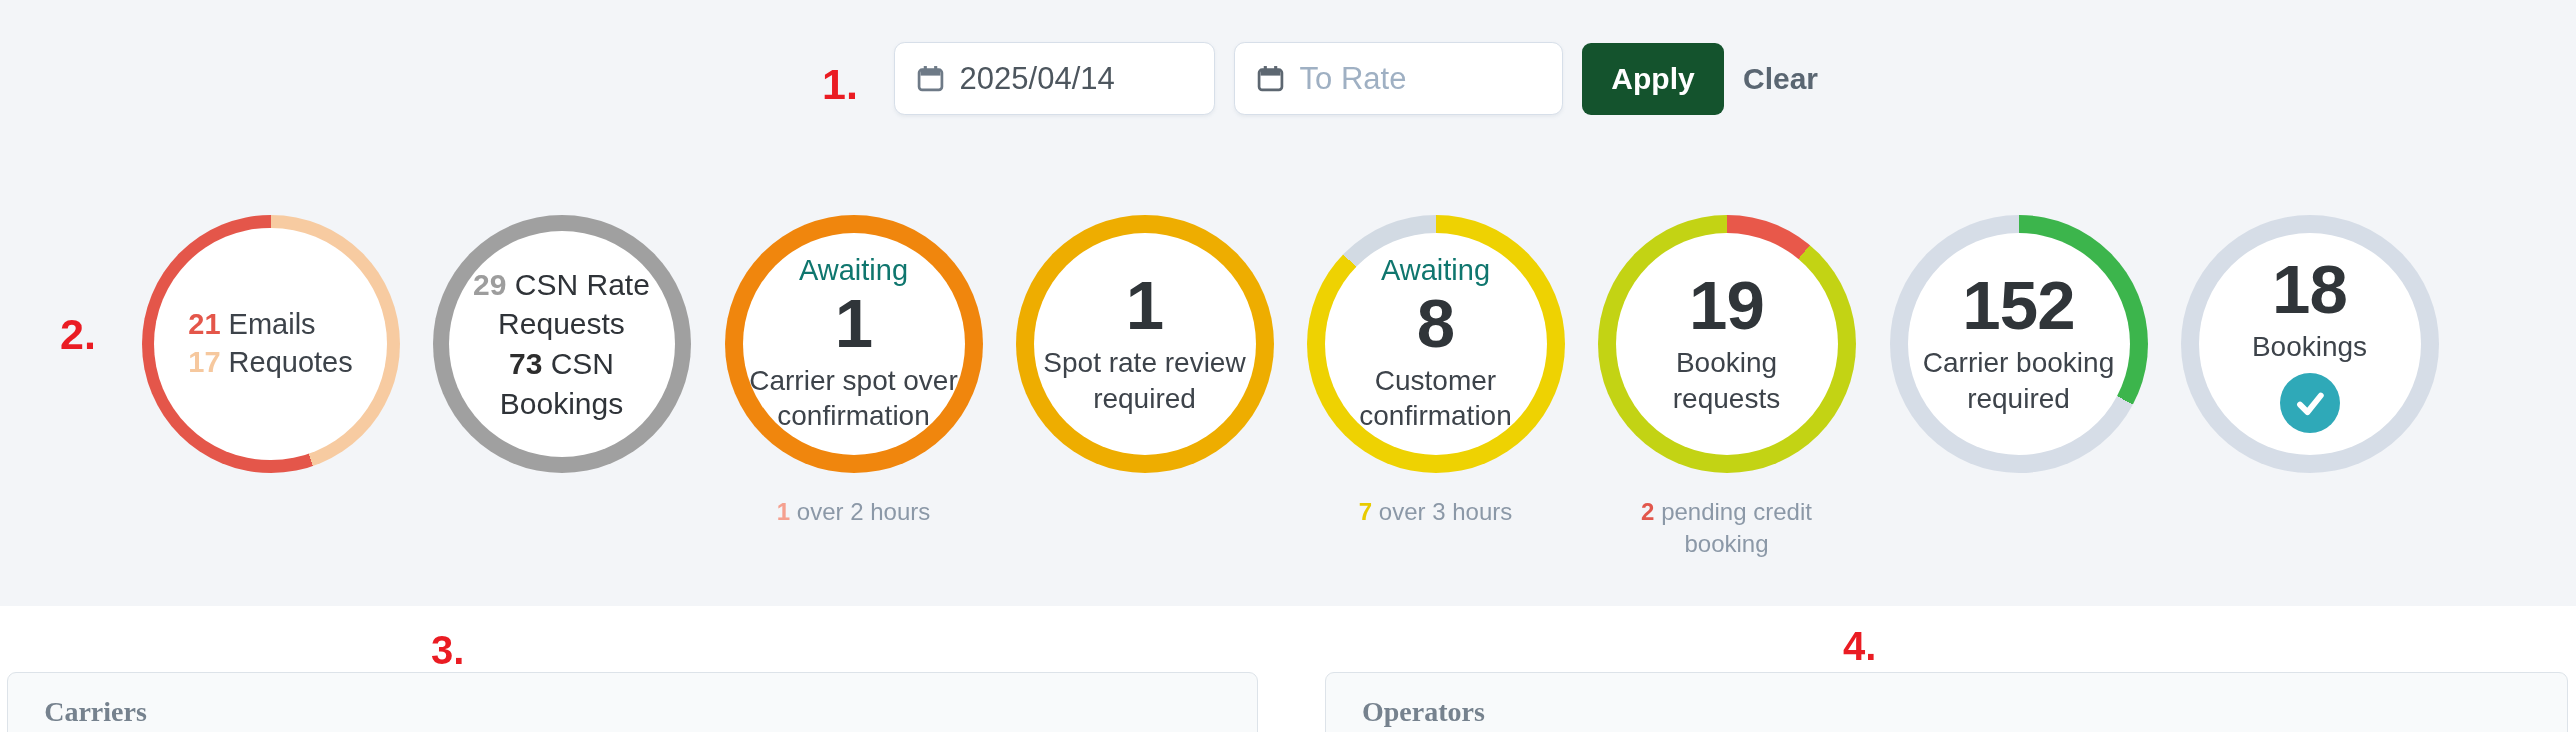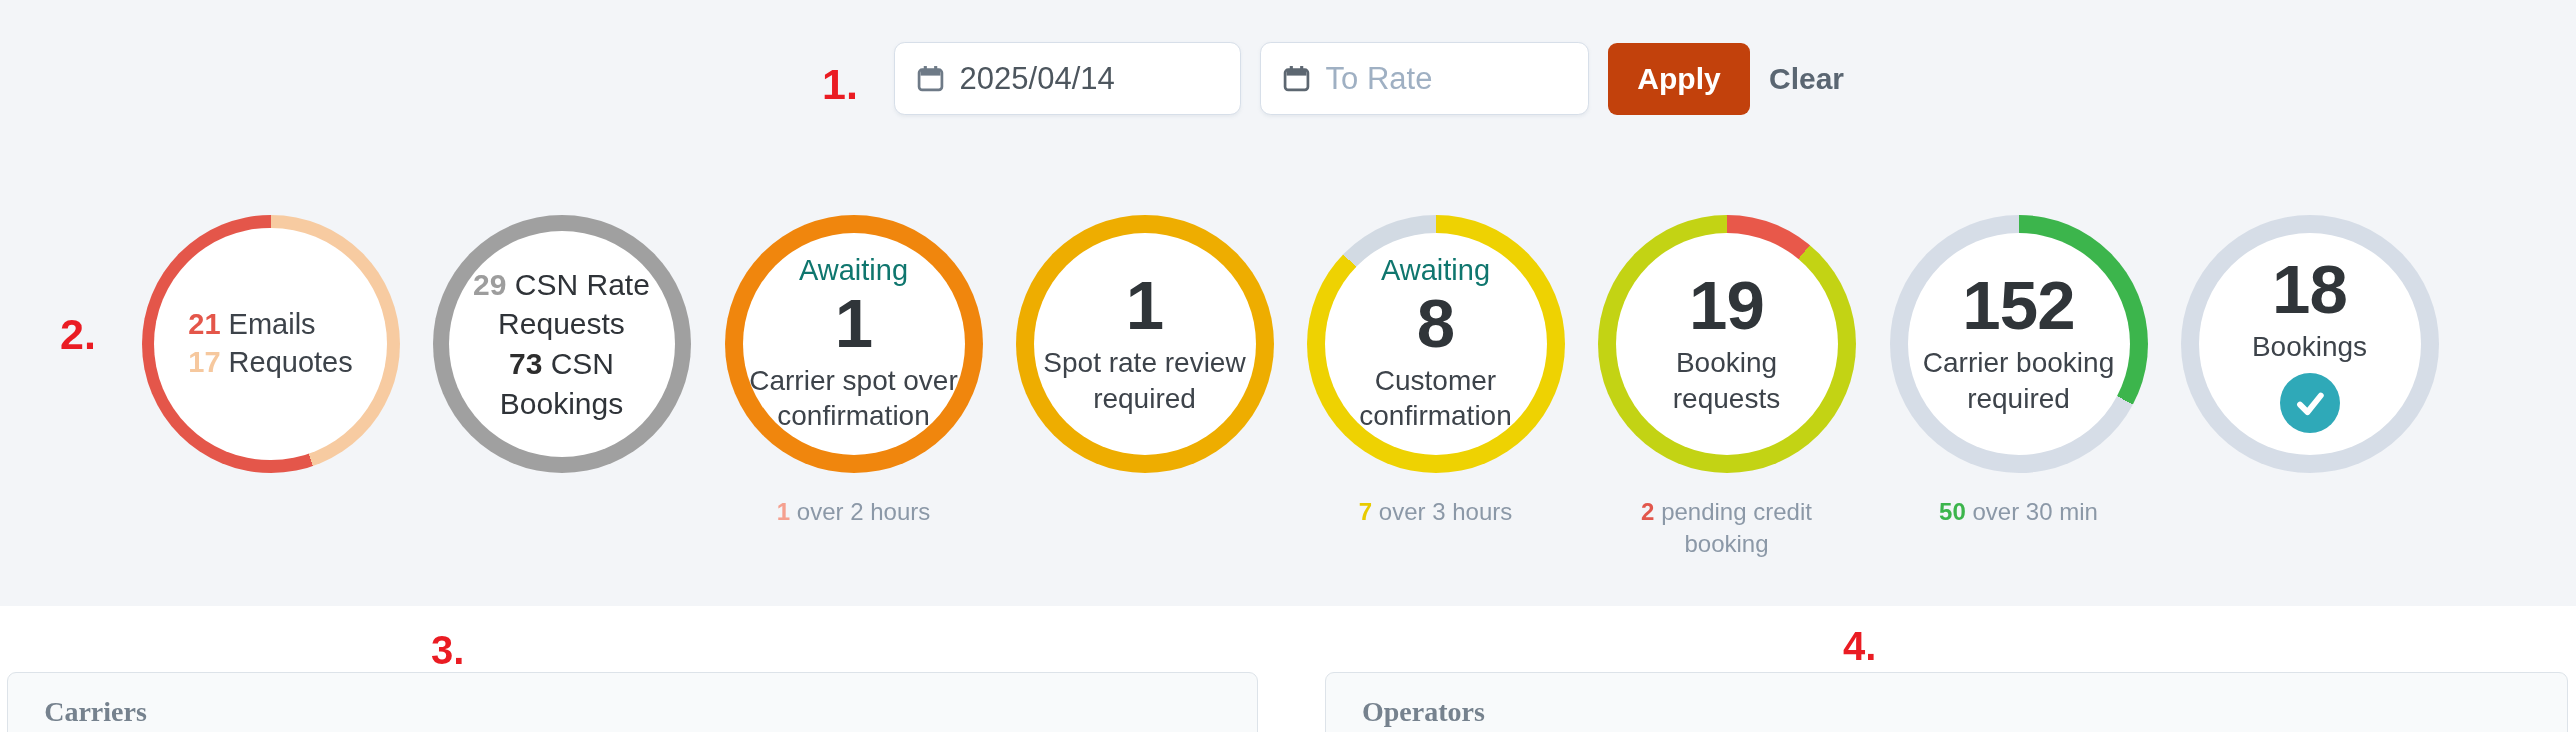--- a/index.html
+++ b/index.html
@@ -2,29 +2,29 @@
 <html style="font-size:14.4px"><head>
 <meta charset="utf-8">
 <style>
   html,body{margin:0;padding:0;}
   body{font-family:"Liberation Sans", sans-serif; -webkit-font-smoothing:antialiased;}
   .page{position:relative;width:2576px;height:732px;background:#ffffff;overflow:hidden;}
   .top-section{position:absolute;left:0;top:0;width:2576px;height:606px;background:#f3f5f8;}
 
   
   .filter-bar{position:absolute;left:894px;top:42px;display:flex;align-items:center;gap:19px;}
-  .date-input{display:flex;align-items:center;gap:16px;width:347px;height:73px;background:#ffffff;
+  .date-input{display:flex;align-items:center;gap:16px;width:321px;height:73px;background:#ffffff;
     border:1.8px solid #d7dfe9;border-radius:10.8px;box-sizing:border-box;padding:0 0 0 21.6px;
     box-shadow:0 1.8px 3.6px rgba(120,140,160,0.10);}
   .date-input.to{width:329px;}
   .cal-icon{flex:0 0 auto;color:#6e7a87;}
   .date-input.to .cal-icon{color:#5d6771;}
   .date-value{font-size:31px;color:#4d565e;}
   .date-placeholder{font-size:31px;color:#9fb0c3;}
-  .apply-btn{width:142px;height:72px;background:#c2410c;border:none;border-radius:9px;
+  .apply-btn{width:142px;height:72px;background:#14532d;border:none;border-radius:9px;
     color:#ffffff;font-weight:bold;font-size:30px;font-family:inherit;display:flex;align-items:center;justify-content:center;cursor:pointer;}
   .clear-link{font-size:30px;font-weight:bold;color:#5a6672;cursor:pointer;}
 
   
   .ann{position:absolute;font-weight:bold;color:#ea1c23;}
   .ann-1{left:822px;top:60px;font-size:43px;}
   .ann-2{left:60px;top:310px;font-size:43px;}
   .ann-3{left:431px;top:628px;font-size:40px;}
   .ann-4{left:1843px;top:624px;font-size:40px;}
 
@@ -164,21 +164,20 @@
 
   <div class="ring-wrap" style="left:1865px">
     <div class="ring-circle">
       <div class="ring-arc" style="background: conic-gradient(rgb(60, 181, 76) 0deg, rgb(60, 181, 76) 118deg, rgb(214, 221, 231) 118deg, rgb(214, 221, 231) 360deg);"></div>
       <div class="ring-inner" style="inset: 18px;">
         <div class="big-num">152</div>
         <div class="ring-label pre">Carrier booking
 required</div>
       </div>
     </div>
-    <div class="ring-sub"><span class="num" style="color: rgb(60, 181, 76);">50</span> <span class="pre">over 30 min</span></div>
   </div>
 
   <div class="ring-wrap" style="left:2156px">
     <div class="ring-circle">
       <div class="ring-arc" style="background: conic-gradient(rgb(214, 221, 231) 0deg, rgb(214, 221, 231) 360deg);"></div>
       <div class="ring-inner" style="inset: 18px;">
         <div class="big-num">18</div>
         <div class="ring-label pre">Bookings</div>
         <div class="check-badge" style="background: rgb(47, 169, 184);">
           <svg width="40" height="40" viewBox="0 0 48 48">

